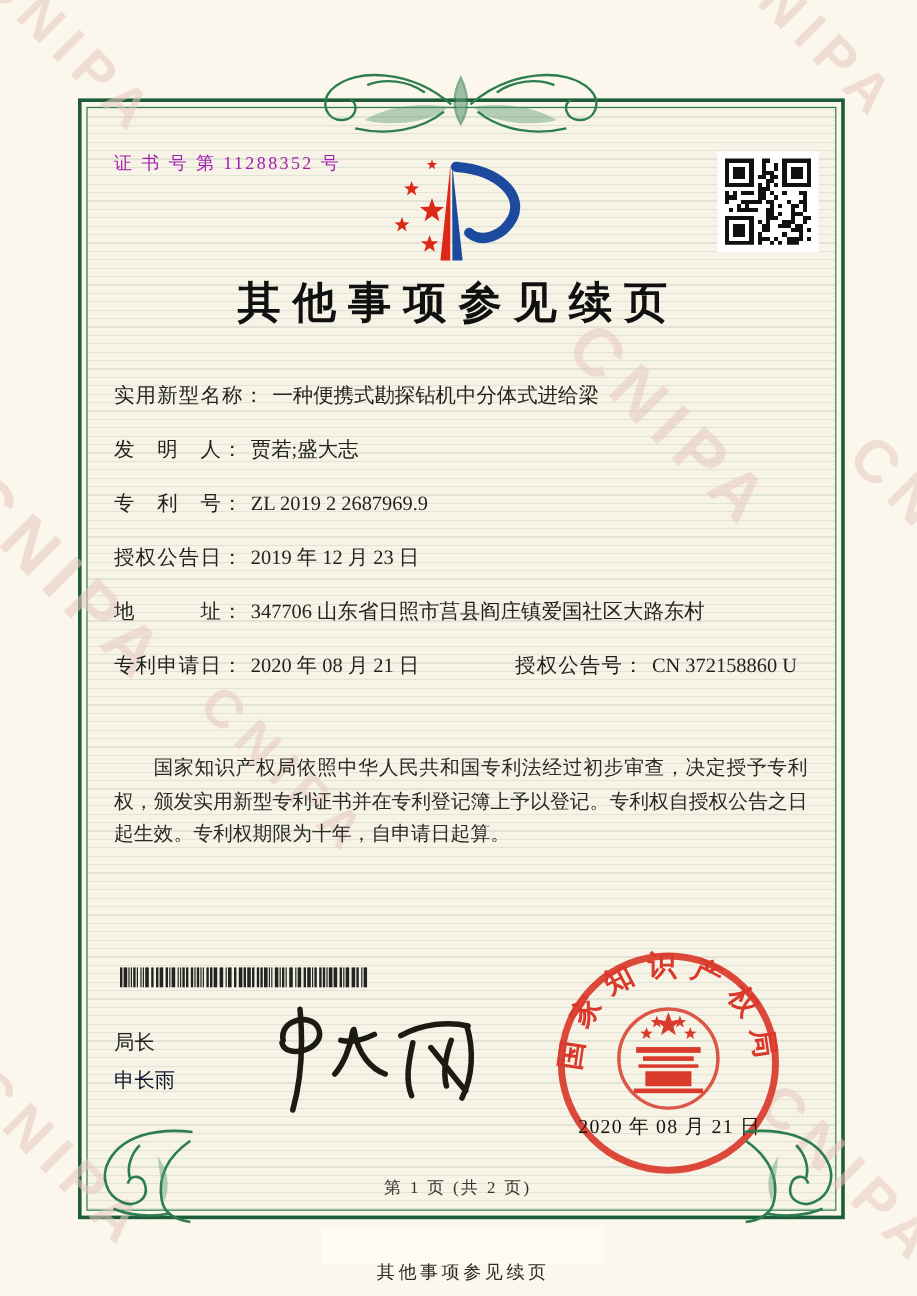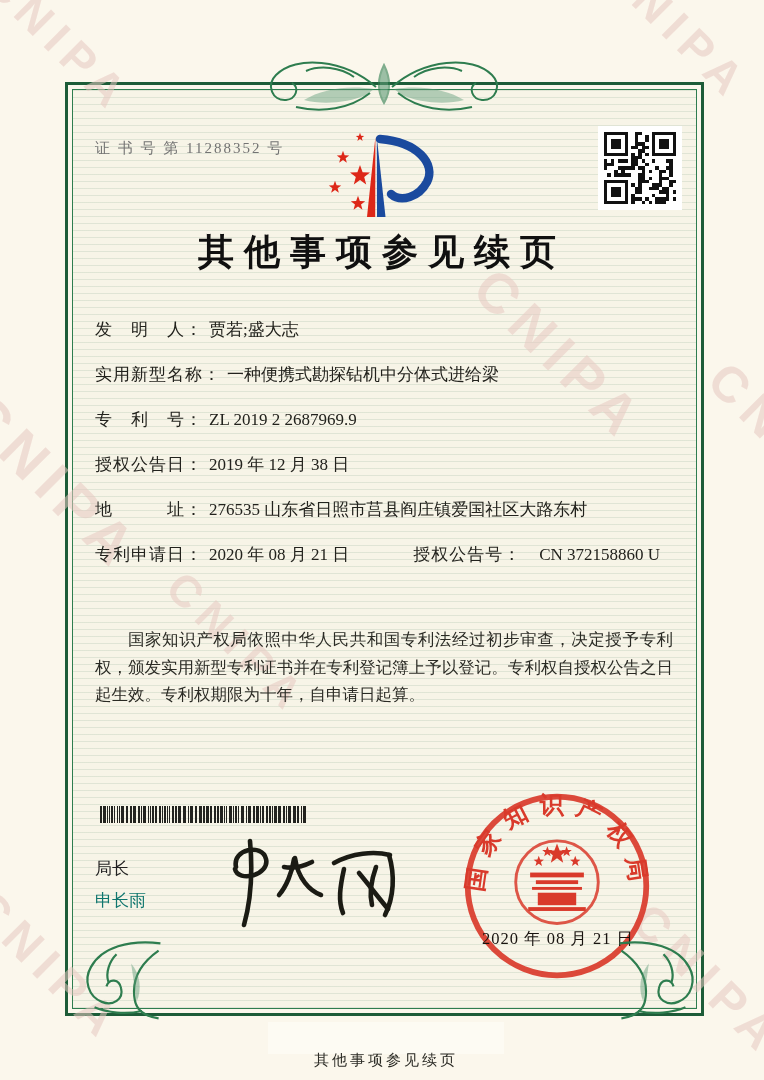--- a/index.html
+++ b/index.html
@@ -18,47 +18,47 @@
   .frame-inner{position:absolute;left:4px;top:4px;right:4px;bottom:4px;
          border:1px solid #2e7d4f;
          background:
            repeating-linear-gradient(to bottom,
              rgba(130,165,140,.20) 0 1px, rgba(0,0,0,0) 1px 7px),
            #f7f4e7;}
 
   .orn{position:absolute;pointer-events:none;}
   .orn svg{display:block;}
 
-  .cert-no{position:absolute;left:95px;top:139px;font-size:15px;
-           letter-spacing:2px;color:#737373;text-align:right;}
+  .cert-no{position:absolute;left:95px;top:127px;font-size:15px;
+           letter-spacing:2px;color:#a21caf;text-align:right;}
 
   .logo{position:absolute;left:322px;top:124px;width:136px;height:100px;}
   .qr-box{position:absolute;left:598px;top:126px;width:84px;height:84px;
           background:#fff;display:flex;align-items:center;justify-content:center;}
 
   .title{position:absolute;left:0;top:228px;width:100%;text-align:center;
          font-size:36px;font-weight:bold;letter-spacing:10px;color:#101010;}
 
   .fields{position:absolute;left:95px;top:320px;width:580px;
           display:flex;flex-direction:column;gap:25px;}
   .frow{font-size:17px;color:#22221d;line-height:20px;display:flex;white-space:nowrap;}
   .flabel{letter-spacing:1px;}
   .fvalue{margin-left:6px;}
-  .fpair2{margin-left:64px;display:flex;gap:12px;}
+  .fpair2{margin-left:80px;display:flex;}
 
   .paras{position:absolute;left:95px;top:626px;width:578px;font-size:16.5px;
          line-height:27.5px;color:#2a2a24;}
   .paras p{margin:0;text-indent:2em;text-align:justify;}
 
   .barcode{position:absolute;left:100px;top:806px;width:206px;height:17px;}
 
   .officer-title{position:absolute;left:95px;top:857px;font-size:17px;
         font-family:Liberation Serif, serif;color:#222;}
   .officer-name{position:absolute;left:95px;top:889px;font-size:17px;
-        font-family:"Liberation Sans","DejaVu Sans",sans-serif;color:#0f766e;}
+        font-family:"Liberation Sans","DejaVu Sans",sans-serif;color:#0f172a;}
   .signature{position:absolute;left:222px;top:833px;width:180px;height:100px;}
 
   .seal{position:absolute;left:459px;top:790px;width:196px;height:192px;}
   .seal-date{position:absolute;left:468px;top:928px;width:180px;text-align:center;
         font-size:16.5px;color:#18130f;letter-spacing:1px;}
 
   .page-info{position:absolute;left:65px;top:981px;width:633px;text-align:center;
         font-size:14px;color:#33332c;letter-spacing:2px;}
 
   .cont-box{position:absolute;left:268px;top:1022px;width:236px;height:32px;
@@ -318,38 +318,38 @@
         <rect x="15" y="20" width="1" height="1" fill="#111"></rect>
         <rect x="16" y="20" width="1" height="1" fill="#111"></rect>
         <rect x="17" y="20" width="1" height="1" fill="#111"></rect>
       </svg>
   </div>
 
   <div class="title">其他事项参见续页</div>
 
   <div class="fields" id="fields">
       <div class="frow">
+        <span class="flabel">实用新型名称：</span>
+        <span class="fvalue">一种便携式勘探钻机中分体式进给梁</span>
+      </div>
+      <div class="frow">
         <span class="flabel">发　明　人：</span>
         <span class="fvalue">贾若;盛大志</span>
-      </div>
-      <div class="frow">
-        <span class="flabel">实用新型名称：</span>
-        <span class="fvalue">一种便携式勘探钻机中分体式进给梁</span>
       </div>
       <div class="frow">
         <span class="flabel">专　利　号：</span>
         <span class="fvalue">ZL 2019 2 2687969.9</span>
       </div>
       <div class="frow">
         <span class="flabel">授权公告日：</span>
-        <span class="fvalue">2019 年 12 月 38 日</span>
+        <span class="fvalue">2019 年 12 月 23 日</span>
       </div>
       <div class="frow">
         <span class="flabel">地　　　址：</span>
-        <span class="fvalue">276535 山东省日照市莒县阎庄镇爱国社区大路东村</span>
+        <span class="fvalue">347706 山东省日照市莒县阎庄镇爱国社区大路东村</span>
       </div>
       <div class="frow">
         <span class="flabel">专利申请日：</span>
         <span class="fvalue">2020 年 08 月 21 日</span>
         <span class="fpair2">
           <span class="flabel">授权公告号：</span>
           <span class="fvalue">CN 372158860 U</span>
         </span>
       </div>
     </div>
@@ -466,20 +466,21 @@
           <rect x="78" y="94" width="44" height="4"></rect>
           <rect x="74" y="101" width="52" height="3"></rect>
           <rect x="80" y="107" width="40" height="13"></rect>
           <rect x="70" y="122" width="60" height="4"></rect>
         </g>
       </g>
     </svg>
   </div>
   <div class="seal-date">2020 年 08 月 21 日</div>
 
+  <div class="page-info">第 1 页 (共 2 页)</div>
   <div class="cont-box">
     <span class="cont-note">其他事项参见续页</span>
   </div>
 
   <div class="frame" style="z-index:-1;">
     <div class="frame-inner"></div>
   </div>
 
   <div class="orn" style="left:262px;top:52px;">
     <svg width="244" height="62" viewBox="-122 -31 244 62">

